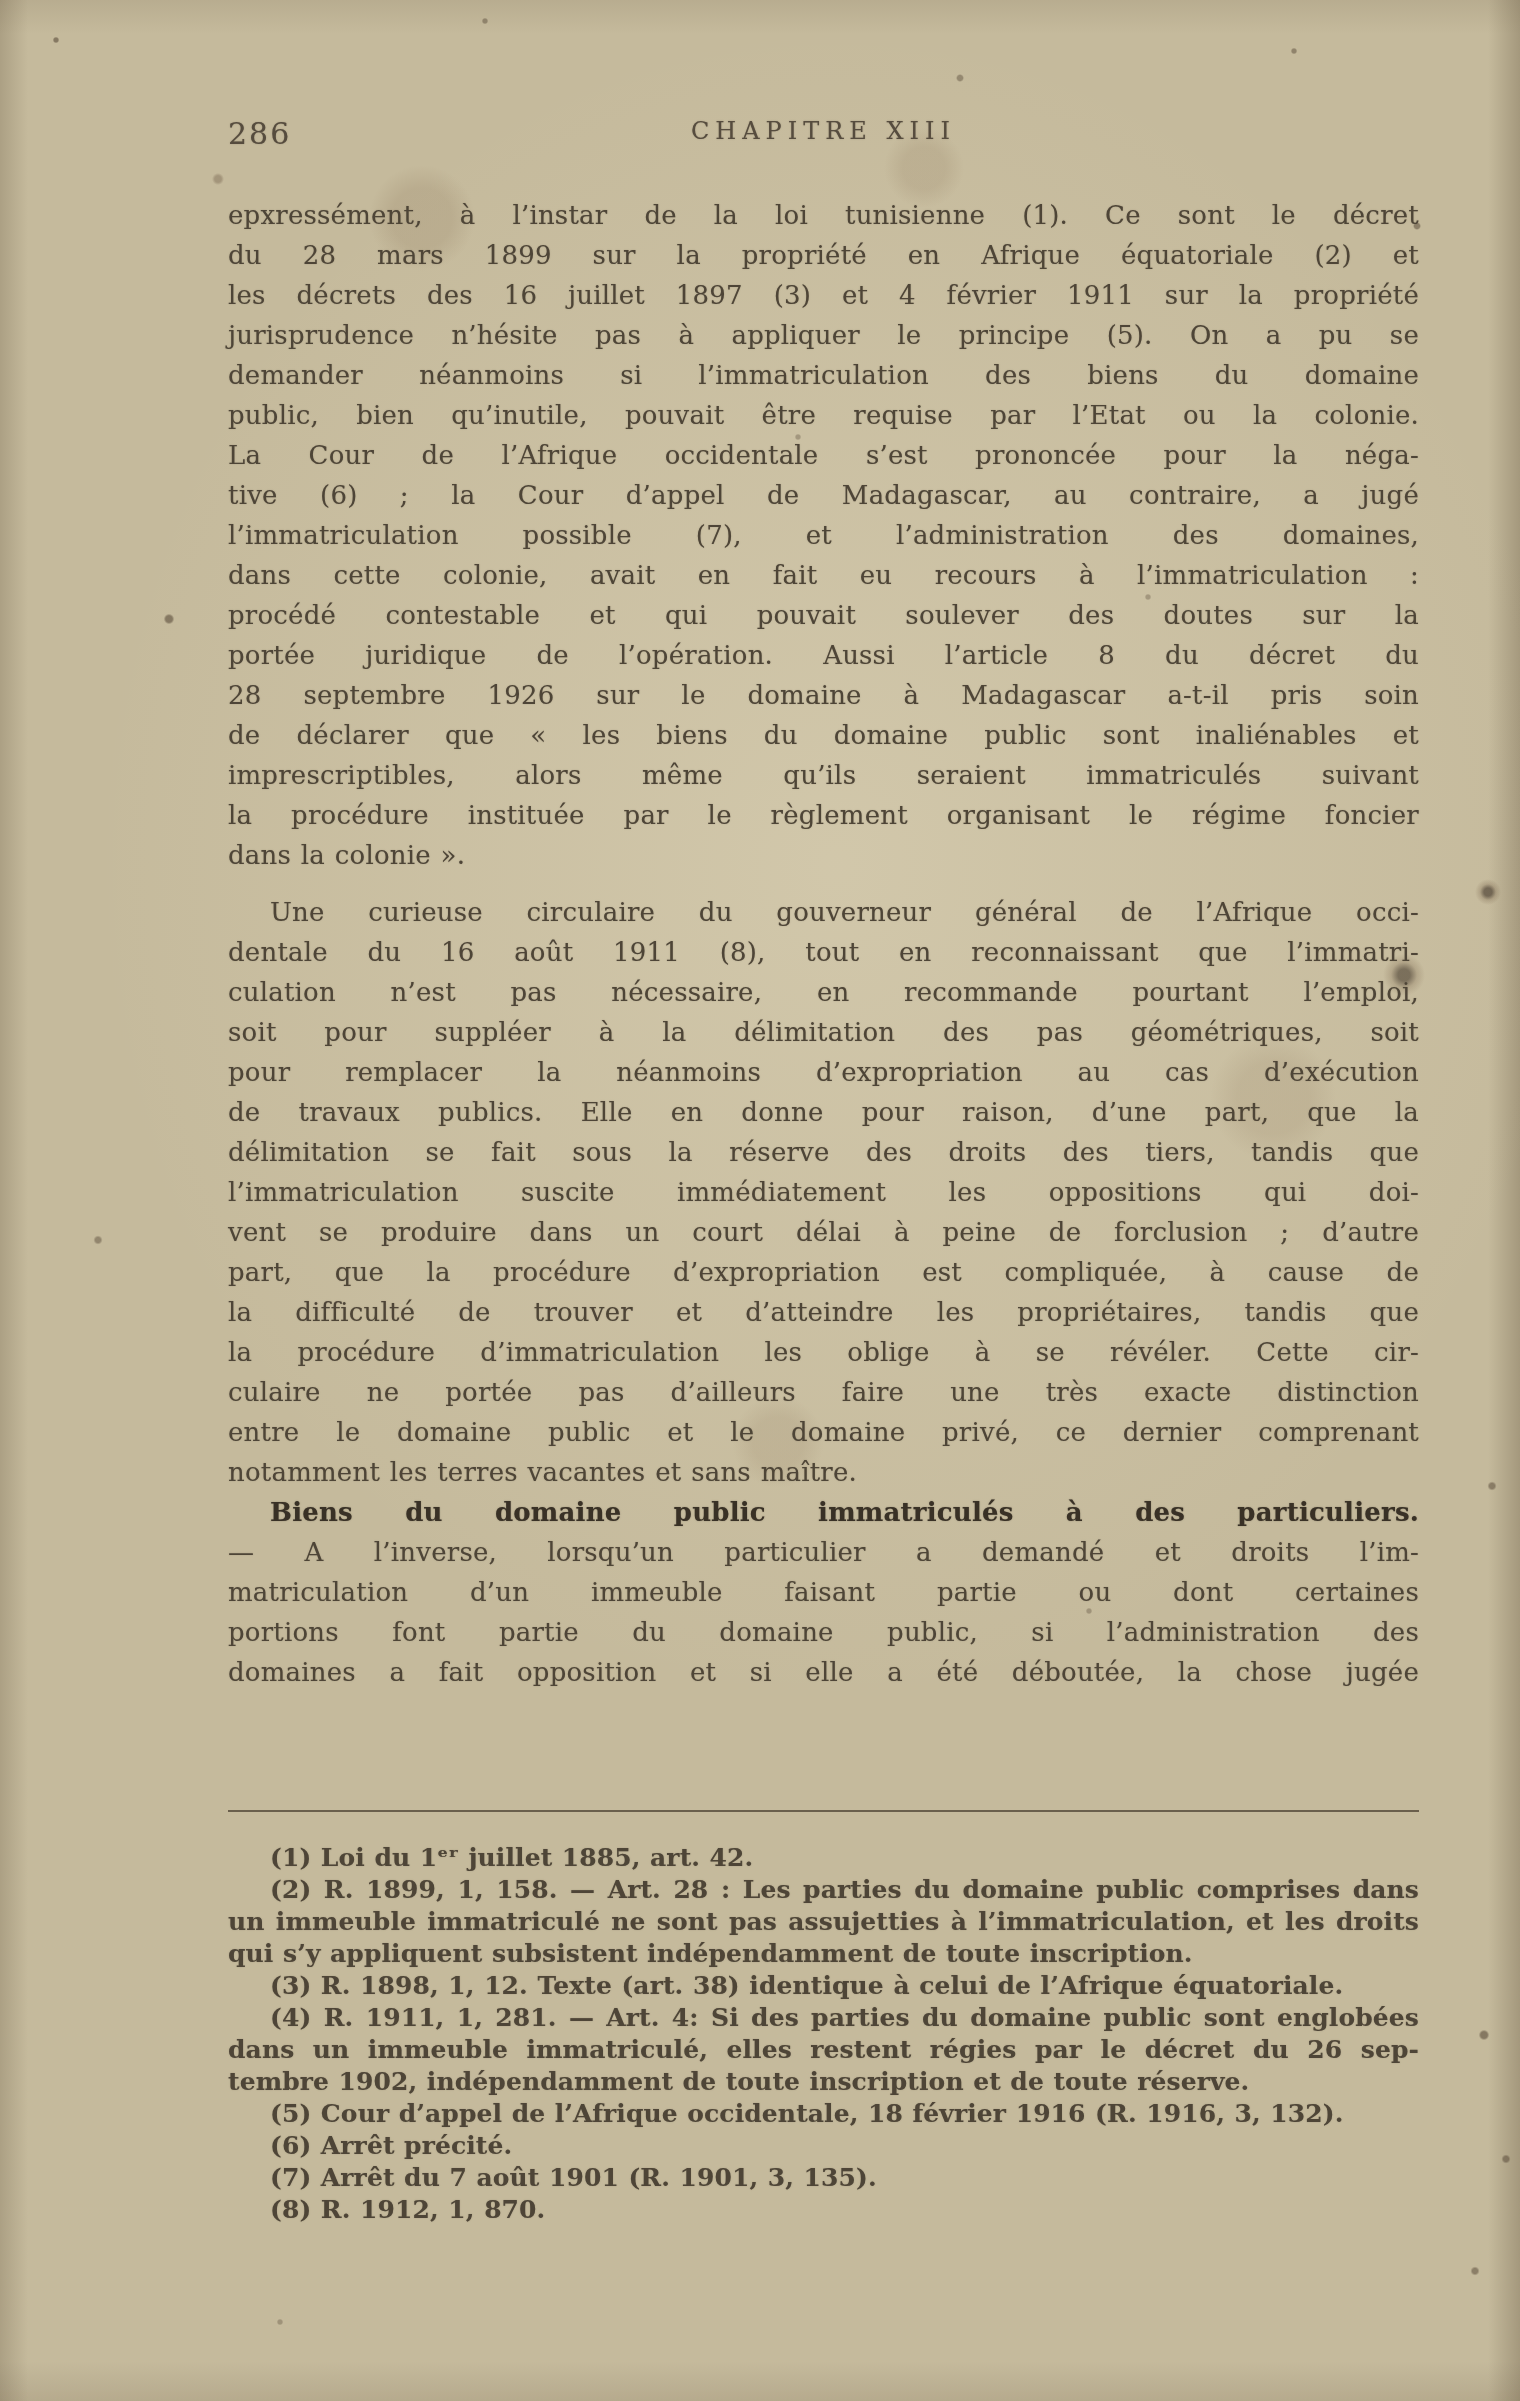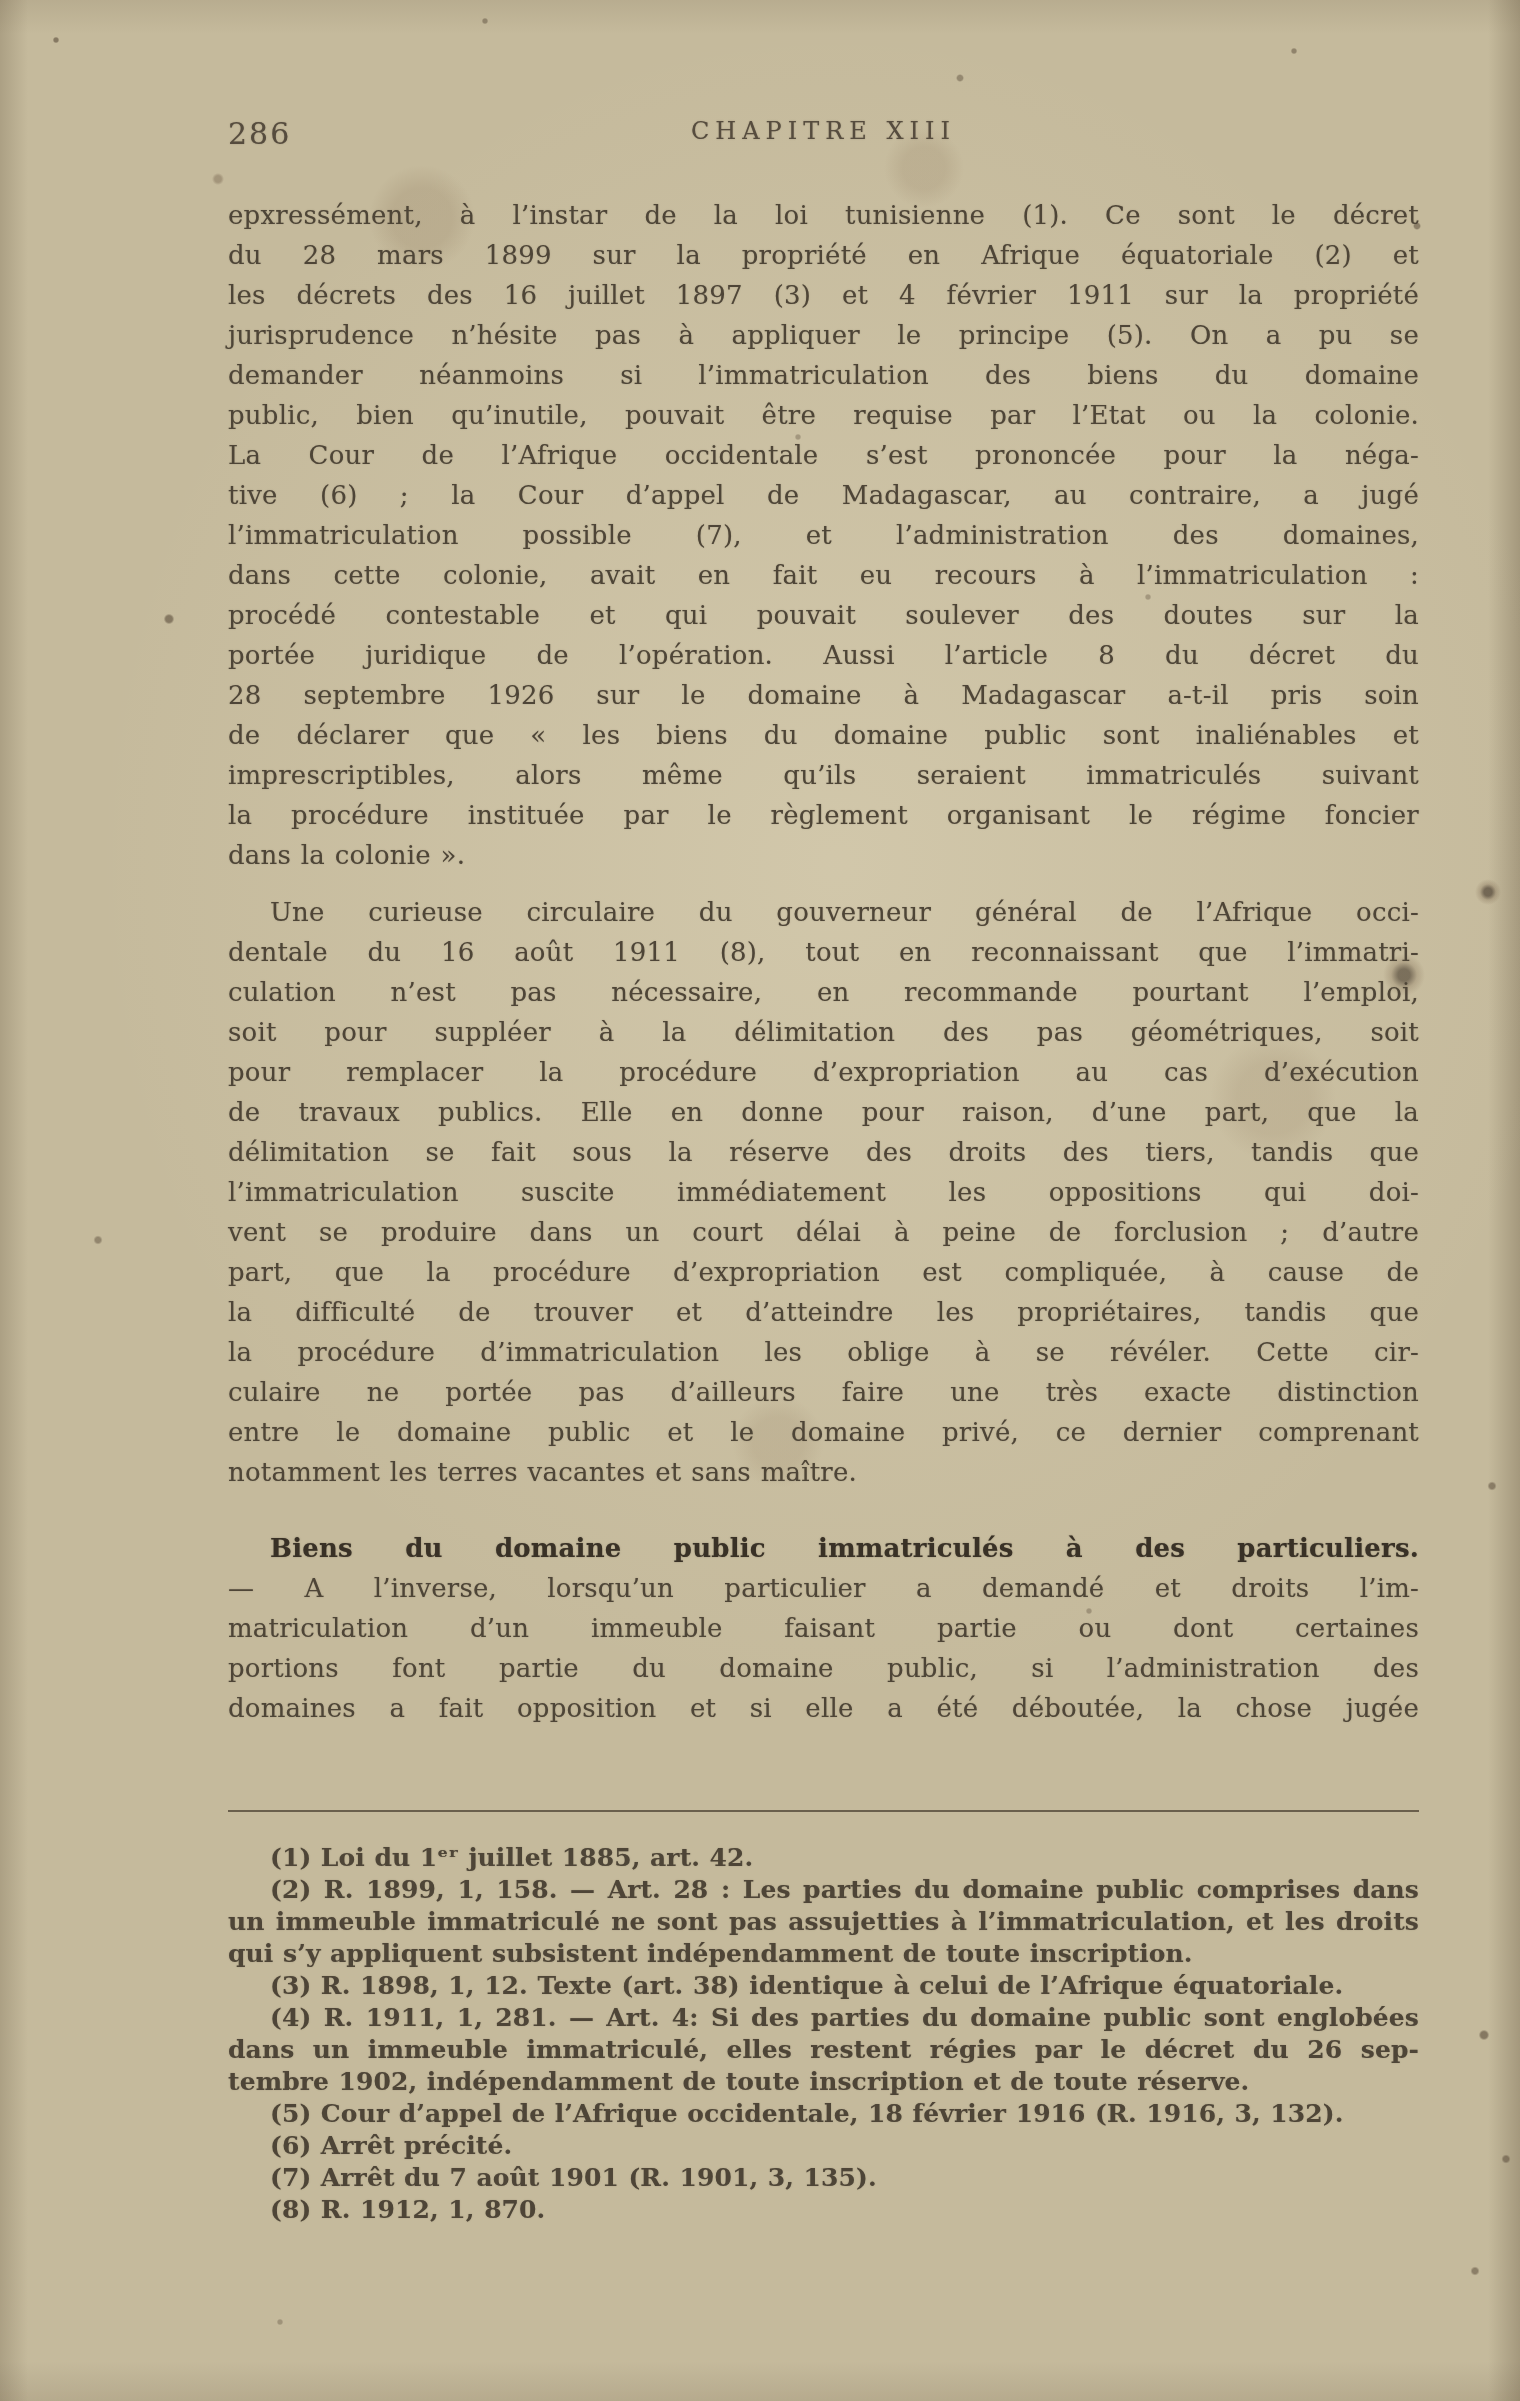--- a/index.html
+++ b/index.html
@@ -72,21 +72,21 @@
   .body-text {
     top: 195px;
     font-size: 26px;
     line-height: 40px;
     letter-spacing: 0.2px;
     word-spacing: 1.3px;
     text-shadow: 0 0 1.3px rgba(78,69,55,.35);
   }
   .paragraph { margin: 0; }
   .para-2 { margin-top: 16.5px; }
-  .para-3 { margin-top: 36px; }
+  .para-3 { }
   .line { text-align: justify; text-align-last: justify; }
   .line.no-just { text-align-last: left; }
   .line.indent { padding-left: 42px; }
   .line.bold { font-weight: bold; color: #3931266; color: #393126; text-shadow: 0 0 1.3px rgba(57,49,38,.5); }
   .footnote-rule {
     position: absolute;
     left: 228px;
     top: 1810px;
     width: 1191px;
     border: 0;
@@ -132,21 +132,21 @@
         <div class="line">de déclarer que « les biens du domaine public sont inaliénables et</div>
         <div class="line">imprescriptibles, alors même qu’ils seraient immatriculés suivant</div>
         <div class="line">la procédure instituée par le règlement organisant le régime foncier</div>
         <div class="line no-just">dans la colonie ».</div>
       </div>
       <div class="paragraph para-2">
         <div class="line indent">Une curieuse circulaire du gouverneur général de l’Afrique occi-</div>
         <div class="line">dentale du 16 août 1911 (8), tout en reconnaissant que l’immatri-</div>
         <div class="line">culation n’est pas nécessaire, en recommande pourtant l’emploi,</div>
         <div class="line">soit pour suppléer à la délimitation des pas géométriques, soit</div>
-        <div class="line">pour remplacer la procédure d’expropriation au cas d’exécution</div>
+        <div class="line">pour remplacer la néanmoins d’expropriation au cas d’exécution</div>
         <div class="line">de travaux publics. Elle en donne pour raison, d’une part, que la</div>
         <div class="line">délimitation se fait sous la réserve des droits des tiers, tandis que</div>
         <div class="line">l’immatriculation suscite immédiatement les oppositions qui doi-</div>
         <div class="line">vent se produire dans un court délai à peine de forclusion ; d’autre</div>
         <div class="line">part, que la procédure d’expropriation est compliquée, à cause de</div>
         <div class="line">la difficulté de trouver et d’atteindre les propriétaires, tandis que</div>
         <div class="line">la procédure d’immatriculation les oblige à se révéler. Cette cir-</div>
         <div class="line">culaire ne portée pas d’ailleurs faire une très exacte distinction</div>
         <div class="line">entre le domaine public et le domaine privé, ce dernier comprenant</div>
         <div class="line no-just">notamment les terres vacantes et sans maître.</div>

